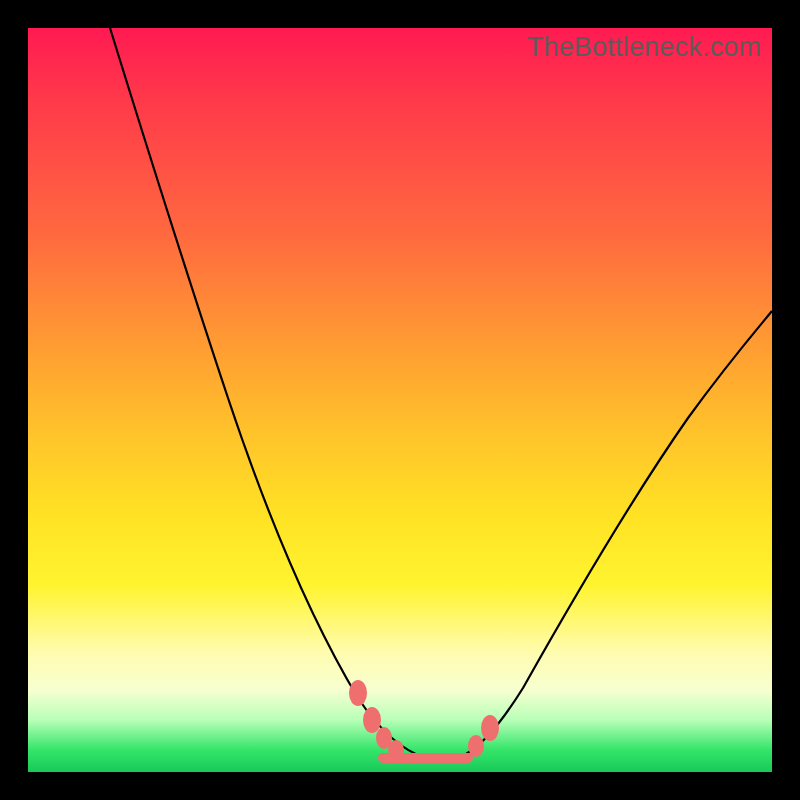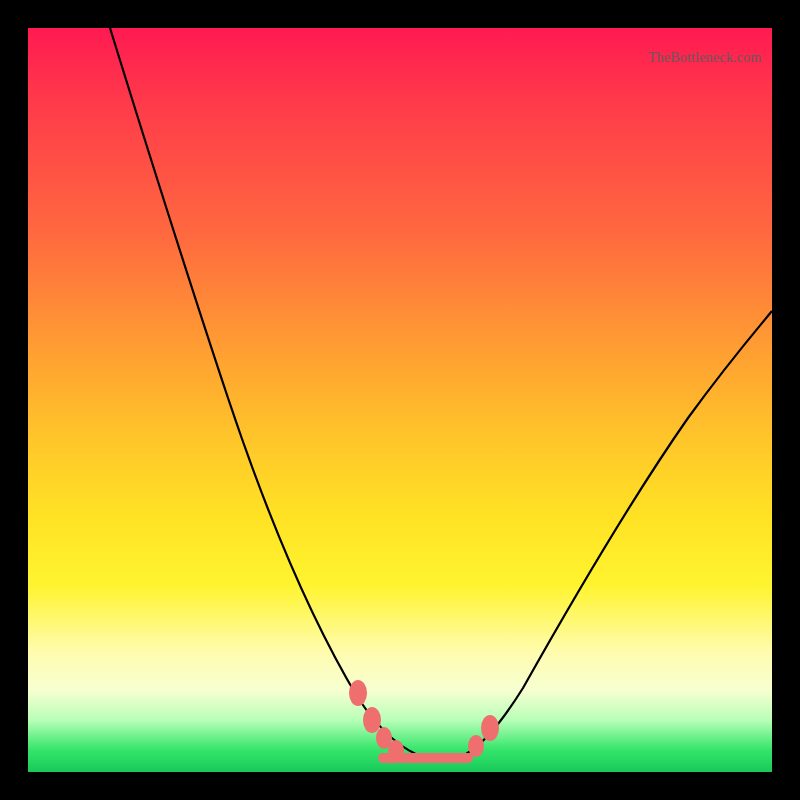--- a/index.html
+++ b/index.html
@@ -35,28 +35,27 @@
       #fff430 75%,
       #fffcb0 84%,
       #f7ffd0 89%,
       #b8ffb8 93%,
       #35e56a 97%,
       #18c95a 100%
     );
   }
   .watermark {
     position: absolute;
-    top: 22px;
+    top: 4px;
     right: 10px;
     color: #5b5b5b;
-    font-size: 14px;
+    font-size: 27px;
     font-weight: 500;
     letter-spacing: 0.2px;
     user-select: none;
-    font-family: Liberation Serif, serif;
   }
   svg.curves {
     position: absolute;
     left: 0; top: 0;
     width: 744px; height: 744px;
   }
   .curve {
     stroke: #000;
     stroke-width: 2.2;
     fill: none;

